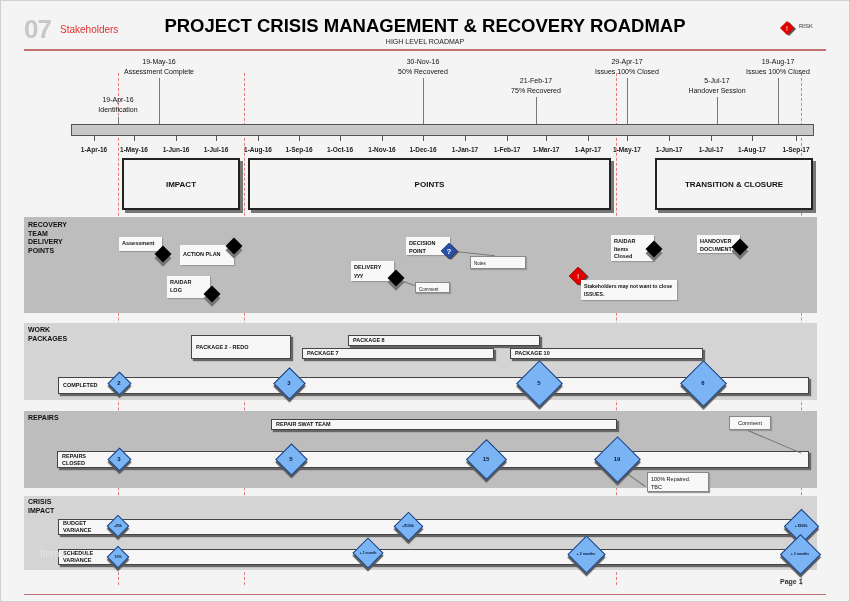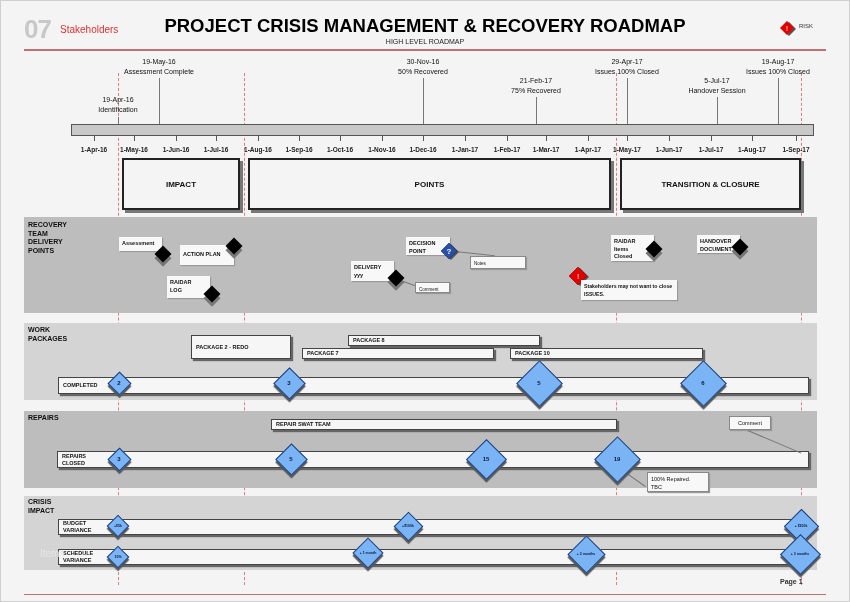--- a/index.html
+++ b/index.html
@@ -129,21 +129,21 @@
     <div class="abs tick" style="left: 711px;"></div>
     <div class="abs tick-label" style="left: 686px;">1-Jul-17</div>
     <div class="abs tick" style="left: 752px;"></div>
     <div class="abs tick-label" style="left: 727px;">1-Aug-17</div>
     <div class="abs tick" style="left: 796px;"></div>
     <div class="abs tick-label" style="left: 771px;">1-Sep-17</div>
   </div>
 
 <div class="abs phase-box" style="left:122px;width:118px">IMPACT</div>
 <div class="abs phase-box" style="left:248px;width:363px">POINTS</div>
-<div class="abs phase-box" style="left:620px;width:181px">TRANSITION &amp; CLOSURE</div>
+<div class="abs phase-box" style="left:655px;width:158px">TRANSITION &amp; CLOSURE</div>
 
 <div class="abs band" style="left:24px;top:217px;width:793px;height:96px"></div>
 <div class="abs band-label" style="left:28px;top:221px">
   <div>RECOVERY</div>
     <div>TEAM</div>
     <div>DELIVERY</div>
     <div>POINTS</div>
 </div>
 
 <div class="abs note" style="left:119px;top:237px;width:43px;height:14px"><span>Assessment</span></div>

